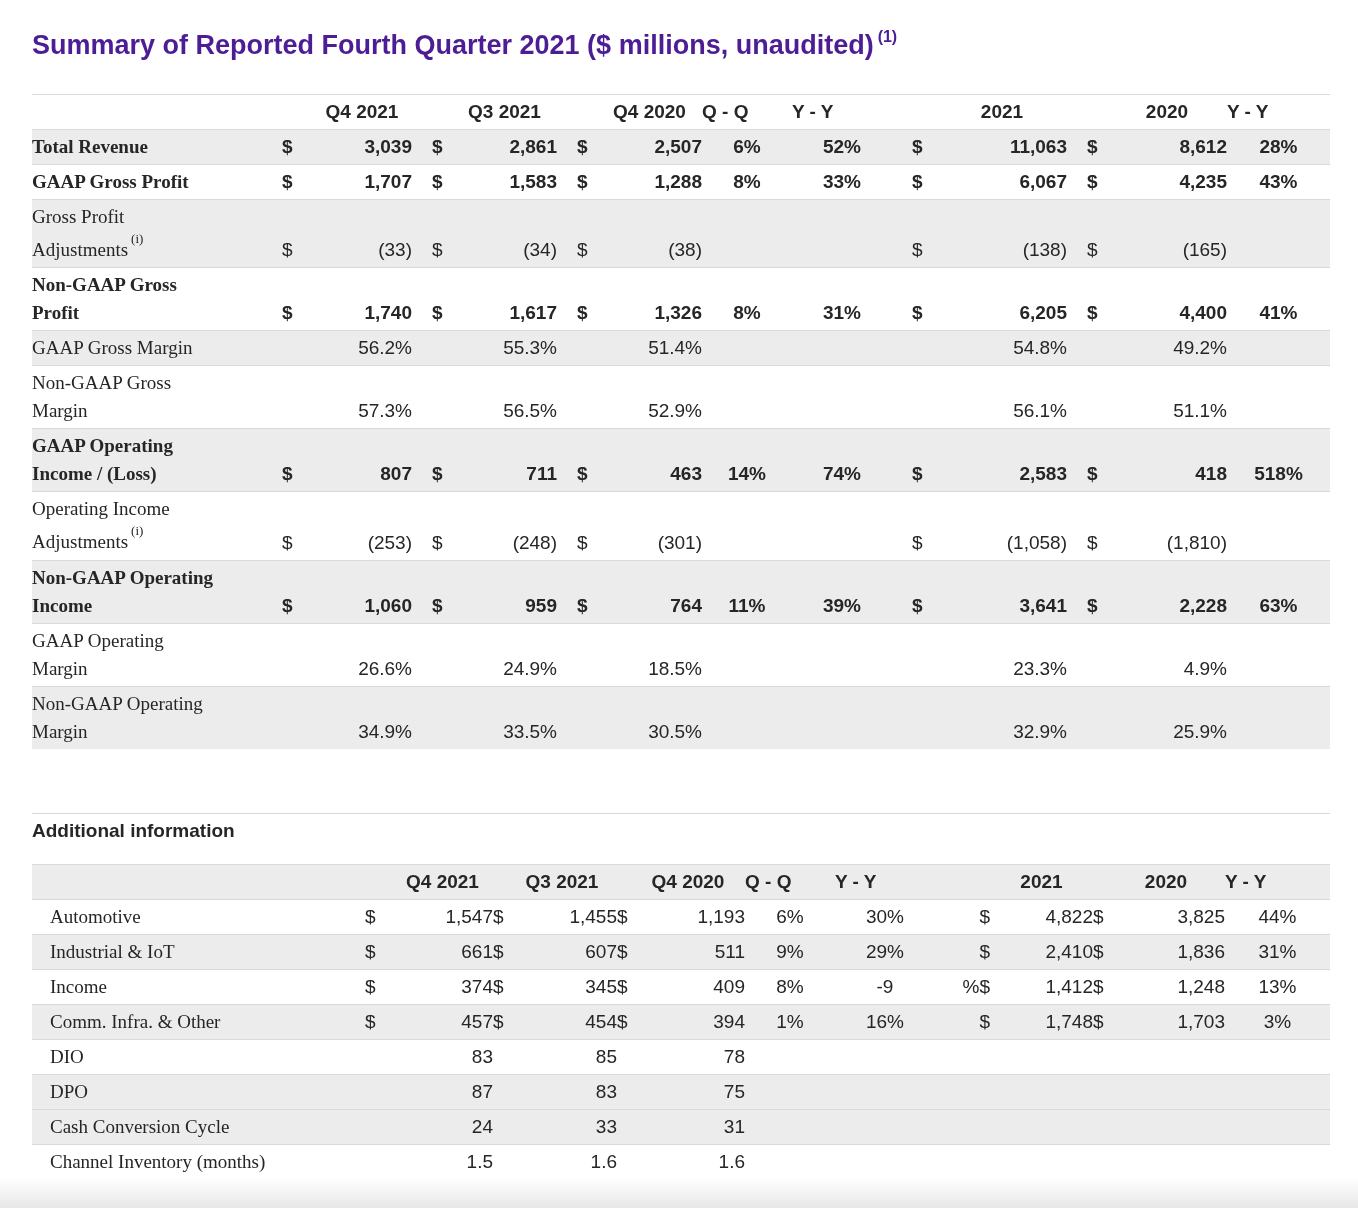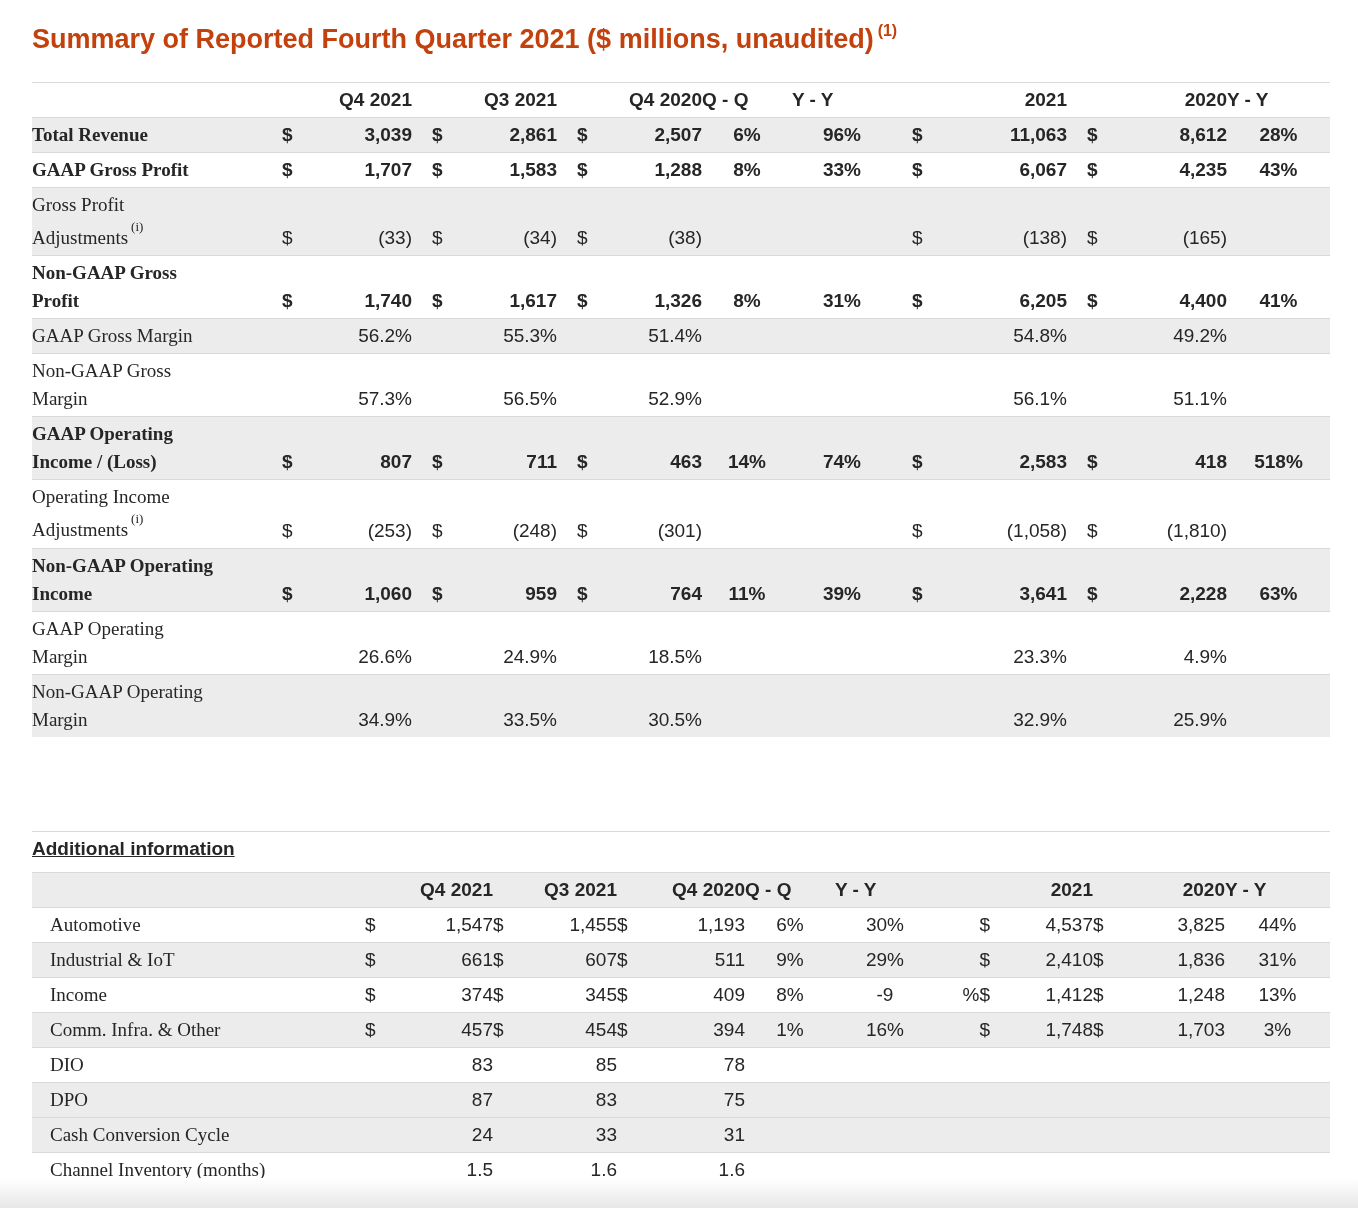--- a/index.html
+++ b/index.html
@@ -14,23 +14,23 @@
     height:1208px;
     background:#ffffff;
     overflow:hidden;
   }
   .content{
     padding:10px 28px 0 32px;
   }
   h1.page-title{
     margin:6px 0 0 0;
     font-size:27px;
-    line-height:34px;
+    line-height:46px;
     font-weight:bold;
-    color:#c2410c;
+    color:#4c1d95;
     letter-spacing:0;
   }
   h1.page-title sup{
     font-size:16px;
     font-weight:bold;
     position:relative;
     top:-2px;
     margin-left:4px;
   }
   table.fin-table{
@@ -49,48 +49,47 @@
     white-space:nowrap;
   }
   thead th{font-weight:bold;}
   tr{border-top:1px solid #d9d9d9;}
   tr.shaded{background:#ececec;}
   tr.bold td{font-weight:bold;}
   .c-label{text-align:left;white-space:normal;font-family:Liberation Serif, serif;}
   .c-dollar{text-align:left;}
   .c-val{text-align:right;}
   .c-pct{text-align:center;}
-  thead th.c-val{margin-top:20px;}
+  thead th.c-val{text-align:center;margin-top:20px;}
   thead th.c-pct{text-align:left;}
   .c-label.indent{}
   .c-label sup{
     font-size:13px;
     position:relative;
     top:-6px;
     margin-left:3px;
   }
   
   #summary-table .c-dollar{padding-left:20px;}
   #summary-table td:nth-child(2),
   #summary-table th:nth-child(2){padding-left:0;}
   
   #additional-table .c-dollar{padding-left:0;}
   #additional-table td:nth-child(2){padding-left:3px;}
   #additional-table td:nth-child(10){text-align:right;}
   #additional-table .c-label.indent{padding-left:18px;}
   h2.section-title{
-    margin:94px 0 0 0;
+    margin:64px 0 0 0;
     width:1298px;
     font-size:19px;
     line-height:27px;
     font-weight:bold;
     color:#262626;
     border-top:1px solid #d9d9d9;
-    padding:3px 0 10px 0;
-    text-decoration:underline;
+    padding:3px 0 20px 0;
   }
   .page-bottom-edge{
     position:absolute;
     left:0;
     bottom:0;
     width:100%;
     height:30px;
     background:linear-gradient(#ffffff,#e7e7e7);
     pointer-events:none;
   }
@@ -141,21 +140,21 @@
       <tbody>
           <tr class="shaded bold">
             <td class="c-label"><span>Total Revenue</span></td>
             <td class="c-dollar">$</td>
             <td class="c-val">3,039</td>
             <td class="c-dollar">$</td>
             <td class="c-val">2,861</td>
             <td class="c-dollar">$</td>
             <td class="c-val">2,507</td>
             <td class="c-pct">6%</td>
-            <td class="c-pct">96%</td>
+            <td class="c-pct">52%</td>
             <td class="c-dollar">$</td>
             <td class="c-val">11,063</td>
             <td class="c-dollar">$</td>
             <td class="c-val">8,612</td>
             <td class="c-pct">28%</td>
           </tr>
           <tr class="bold">
             <td class="c-label"><span>GAAP Gross Profit</span></td>
             <td class="c-dollar">$</td>
             <td class="c-val">1,707</td>
@@ -360,21 +359,21 @@
             <td class="c-label indent"><span>Automotive</span></td>
             <td class="c-dollar">$</td>
             <td class="c-val">1,547</td>
             <td class="c-dollar">$</td>
             <td class="c-val">1,455</td>
             <td class="c-dollar">$</td>
             <td class="c-val">1,193</td>
             <td class="c-pct">6%</td>
             <td class="c-pct">30%</td>
             <td class="c-dollar">$</td>
-            <td class="c-val">4,537</td>
+            <td class="c-val">4,822</td>
             <td class="c-dollar">$</td>
             <td class="c-val">3,825</td>
             <td class="c-pct">44%</td>
           </tr>
           <tr class="shaded">
             <td class="c-label indent"><span>Industrial &amp; IoT</span></td>
             <td class="c-dollar">$</td>
             <td class="c-val">661</td>
             <td class="c-dollar">$</td>
             <td class="c-val">607</td>

